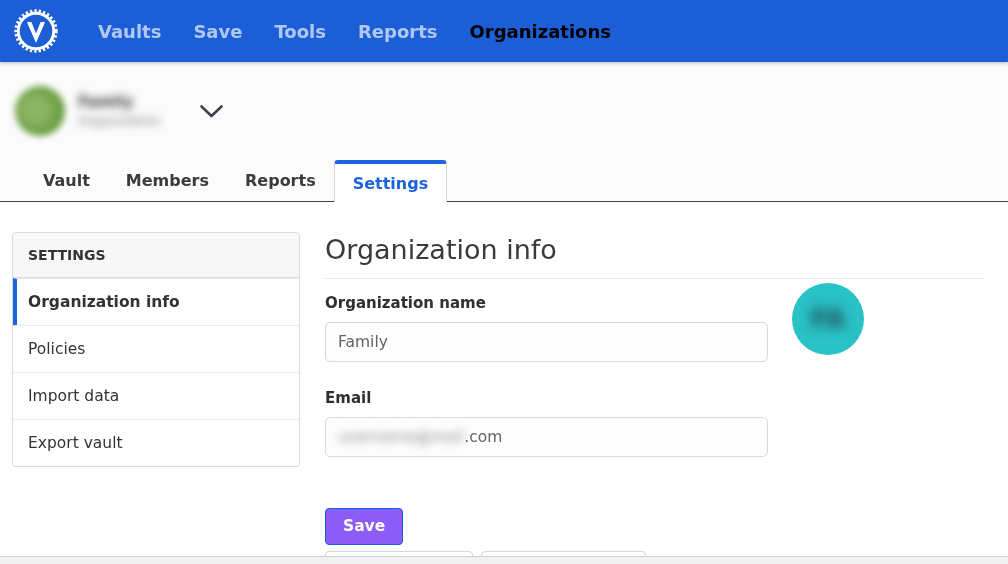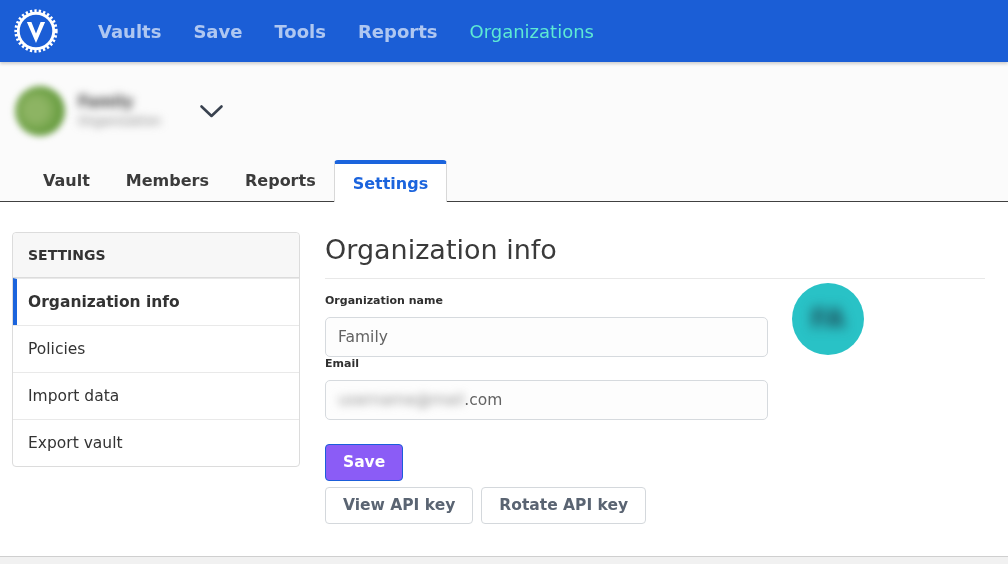--- a/index.html
+++ b/index.html
@@ -27,21 +27,21 @@
   .nav-links { display:flex; align-items:center; margin-left:22px; list-style:none; height:100%; }
   .nav-link {
     padding:10px 16px;
     font-size:18px;
     font-weight:600;
     color:rgba(255,255,255,.65);
     display:flex; align-items:center; height:62px;
     cursor:pointer;
     white-space:nowrap;
   }
-  .nav-link.active { color:#5eead4; font-weight:400; }
+  .nav-link.active { color:#000000; font-weight:700; }
 
   
   .upper { background:#fbfbfb; }
   .org-header {
     height:98px;
     display:flex;
     align-items:center;
     padding:0 16px 0 15px;
   }
   .org-avatar {
@@ -117,34 +117,34 @@
   .side-item.active {
     font-weight:700;
     border-left:4px solid #1b64dd;
     padding-left:11px;
   }
 
   .main { margin-left:25px; width:660px; }
   .page-title { font-size:27px; font-weight:400; color:#3a3a3a; line-height:36px; }
   .title-rule { border:none; border-top:1px solid #e8e8e8; margin:10px 0 15px 0; }
 
-  .field-label { display:block; font-size:11px; font-weight:700; color:#2f2f2f; margin-bottom:10px; }
+  .field-label { display:block; font-size:15px; font-weight:700; color:#2f2f2f; margin-bottom:10px; }
   .text-input {
     width:443px; height:40px;
     border:1px solid #d6dade;
     border-radius:5px;
     background:#fdfdfd;
     font-size:15.5px;
     color:#636363;
     padding:0 12px;
     display:flex; align-items:center;
     font-family:inherit;
   }
   input.text-input { display:block; }
-  .mb-field { }
+  .mb-field { margin-bottom:27px; }
   .redacted { filter:blur(4px); color:#8f8f8f; }
 
   .btn {
     display:inline-flex; align-items:center;
     font-family:inherit;
     font-size:15.5px; font-weight:700;
     border-radius:4px;
     padding:8px 17px;
     cursor:pointer;
     line-height:19px;

